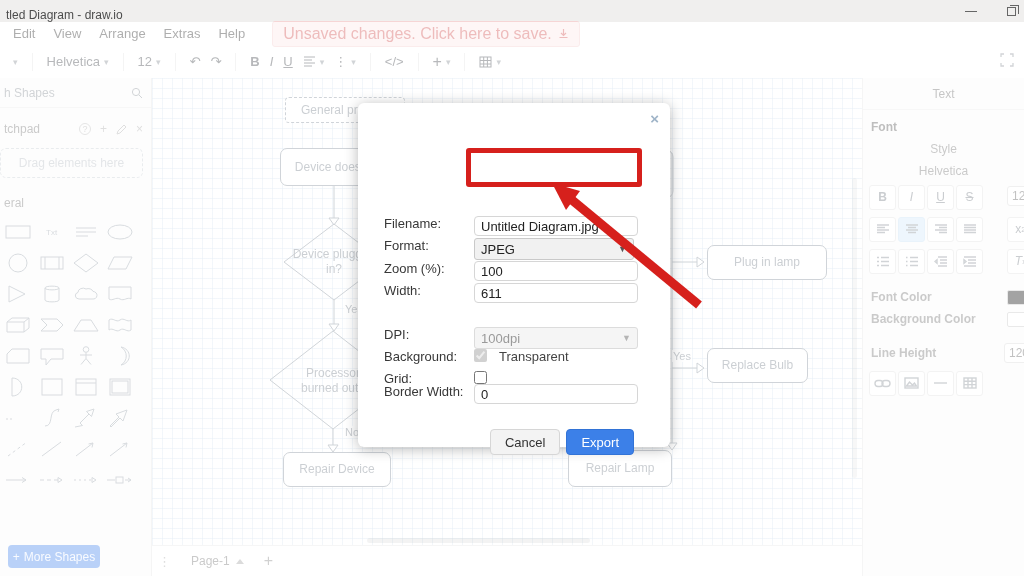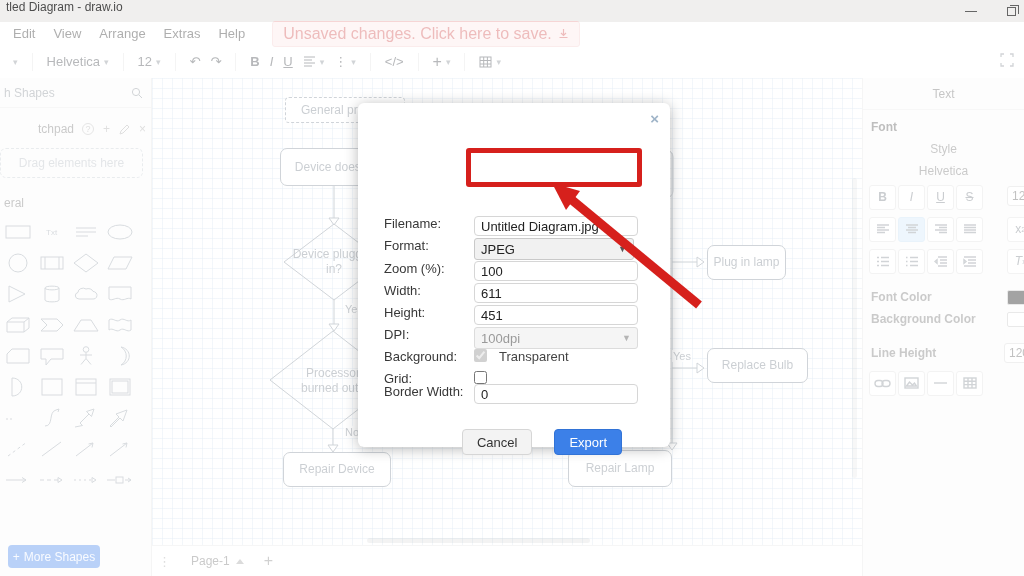--- a/index.html
+++ b/index.html
@@ -1,19 +1,19 @@
 <!DOCTYPE html>
 <html><head>
 <meta charset="utf-8">
 <style>
   * { margin:0; padding:0; box-sizing:border-box; }
   html,body { width:1024px; height:576px; overflow:hidden; font-family:"Liberation Sans","DejaVu Sans",sans-serif; background:#fff; }
 
   
-  .titlebar { height:22px; background:#f0efee; display:flex; align-items:flex-start; padding:0 6px; font-size:12px; color:#4d4d4d; position:relative; }
+  .titlebar { height:22px; background:#f0efee; display:flex; align-items:flex-end; padding:0 6px; font-size:12px; color:#4d4d4d; position:relative; }
   .titlebar .win-controls { position:absolute; right:8px; top:0; height:22px; display:flex; align-items:center; gap:30px; }
   .win-min { width:12px; height:1px; background:#666; display:inline-block; }
   .win-max { width:9px; height:9px; border:1px solid #666; display:inline-block; position:relative; }
   .win-max:before { content:""; position:absolute; left:2px; top:-3px; width:8px; height:8px; border:1px solid #666; border-left:none; border-bottom:none; }
 
   
   .app { position:relative; width:1024px; height:554px; background:#fff; }
 
   .menubar { height:23px; display:flex; align-items:center; padding-left:4px; font-size:13px; color:#4d4d4d; background:#fff; }
   .menubar .menu-item { padding:2px 9px; cursor:default; }
@@ -25,21 +25,21 @@
   .caret { font-size:9px; color:#9aa0a6; }
   .tb-right { position:absolute; right:10px; top:8px; }
 
   .main { display:flex; height:498px; }
 
   
   .left-panel { width:152px; background:#fbfbfb; border-right:1px solid #e8e8e8; position:relative; font-size:12px; color:#6f6f6f; overflow:hidden; }
   .search-row { height:30px; border-bottom:1px solid #eee; display:flex; align-items:center; padding:0 8px 0 4px; color:#9aa0a6; gap:4px; }
   .search-row .txt { flex:1; }
   .pad-header { display:flex; align-items:center; padding:14px 8px 4px 4px; color:#8a8a8a; gap:8px; }
-  .pad-header .title { flex:1;margin-left:34px; }
+  .pad-header .title { flex:1; }
   .pad-icons { display:flex; gap:9px; color:#b8b8b8; font-size:12px; align-items:center; }
   .drag-box { margin:8px 8px 0 0; border:1px dashed #cfd4da; border-radius:6px; height:30px; display:flex; align-items:center; justify-content:center; color:#c2c7cd; font-size:12px; }
   .section-label { padding:18px 4px 6px 4px; color:#8a8a8a; }
   .shape-grid { display:grid; grid-template-columns:repeat(4,34px); margin-left:1px; }
   .shape-cell { width:34px; height:31px; display:flex; align-items:center; justify-content:center; }
   .shape-cell svg { stroke:#a9b1b9; fill:none; stroke-width:1; }
   .shape-cell svg text { fill:#a9b1b9; stroke:none; font-size:8px; }
   .more-shapes { position:absolute; left:8px; bottom:8px; width:92px; height:23px; background:#649af0; color:#f2f6ff; border:none; border-radius:4px; font-size:12px; display:flex; align-items:center; justify-content:center; gap:4px; }
 
   
@@ -81,21 +81,21 @@
   .dialog { position:absolute; left:358px; top:81px; width:312px; height:344px; background:#fff; border-radius:6px; box-shadow:0 2px 14px rgba(0,0,0,.28); z-index:10; font-size:13px; color:#333; }
   .dlg-close { position:absolute; right:11px; top:7px; color:#9fb4c8; font-size:15px; font-weight:bold; cursor:pointer; }
   .dlg-row { position:absolute; left:26px; display:flex; align-items:flex-start; height:20px; }
   .dlg-label { width:90px; color:#383838; }
   .dlg-input { width:164px; height:20px; border:1px solid #d6d6d6; border-radius:4px; padding:4px 6px; font-size:13px; color:#222; font-family:"Liberation Sans",sans-serif; background:#fff; }
   .dlg-select { width:160px; height:22px; border:1px solid #c9c9c9; border-radius:3px; background:#f1f1f1; display:flex; align-items:center; padding:0 6px; justify-content:space-between; color:#222; }
   .dlg-select.disabled { background:#f5f5f5; color:#9a9a9a; border-color:#dcdcdc; }
   .chev { font-size:9px; color:#555; }
   .dlg-select.disabled .chev { color:#b5b5b5; }
   .dlg-check-label { margin-left:12px; color:#383838; }
-  .dlg-buttons { position:absolute; right:48px; top:326px; display:flex; gap:22px; }
+  .dlg-buttons { position:absolute; right:36px; top:326px; display:flex; gap:6px; }
   .btn { height:26px; padding:0 14px; border-radius:4px; font-size:13px; display:flex; align-items:center; justify-content:center; cursor:pointer; }
   .btn-cancel { background:#f3f3f3; border:1px solid #d6d6d6; color:#333; }
   .btn-export { background:#3c80e8; border:1px solid #3273d6; color:#ffffff; }
 
   
   .red-box { position:absolute; left:466px; top:126px; width:176px; height:39px; border:5px solid #d6201c; border-radius:3px; z-index:20; pointer-events:none; }
   .arrow-layer { position:absolute; left:0; top:0; z-index:20; pointer-events:none; }
 </style>
 </head>
 <body>
@@ -433,21 +433,21 @@
         <div class="node" style="left:128px;top:70px;width:108px;height:38px;">
             <span>Device doesn't</span>
           </div>
         <div class="diamond-label" style="left:140px;top:169px;">Device plugged in?</div>
         <div class="edge-label" style="left:192px;top:225px;">Yes</div>
         <div class="diamond-label" style="left:139px;top:288px;">Processor burned out?</div>
         <div class="edge-label" style="left:192px;top:348px;">No</div>
         <div class="node" style="left:131px;top:374px;width:108px;height:35px;">
             <span>Repair Device</span>
           </div>
-        <div class="node" style="left:555px;top:167px;width:79px;height:35px;">
+        <div class="node" style="left:555px;top:167px;width:120px;height:35px;">
             <span>Plug in lamp</span>
           </div>
         <div class="edge-label" style="left:520px;top:272px;">Yes</div>
         <div class="node" style="left:555px;top:270px;width:101px;height:35px;">
             <span>Replace Bulb</span>
           </div>
         <div class="node" style="left:416px;top:372px;width:104px;height:37px;">
             <span>Repair Lamp</span>
           </div>
 
@@ -591,24 +591,20 @@
       </span>
     </div>
     <div class="dlg-row" style="top:158px;">
       <span class="dlg-label">Zoom (%):</span>
       <input class="dlg-input" value="100" style="">
     </div>
     <div class="dlg-row" style="top:180px;">
       <span class="dlg-label">Width:</span>
       <input class="dlg-input" value="611" style="">
     </div>
-    <div class="dlg-row" style="top:202px;">
-      <span class="dlg-label">Height:</span>
-      <input class="dlg-input" value="451" style="">
-    </div>
     <div class="dlg-row" style="top:224px;">
       <span class="dlg-label">DPI:</span>
       <span class="dlg-select disabled" style="width:164px;">
         <span>100dpi</span>
         <span class="chev">▼</span>
       </span>
     </div>
     <div class="dlg-row" style="top:246px;">
       <span class="dlg-label">Background:</span>
       <input type="checkbox" checked="" disabled="" style="">

